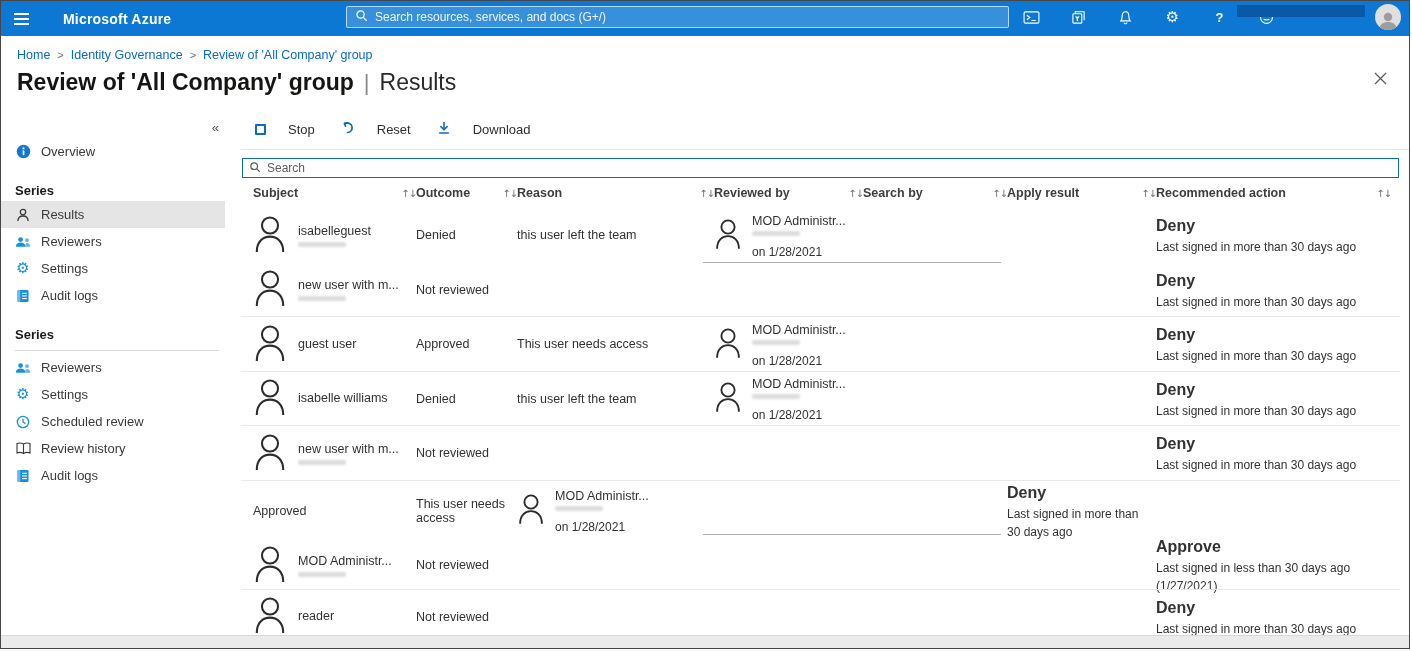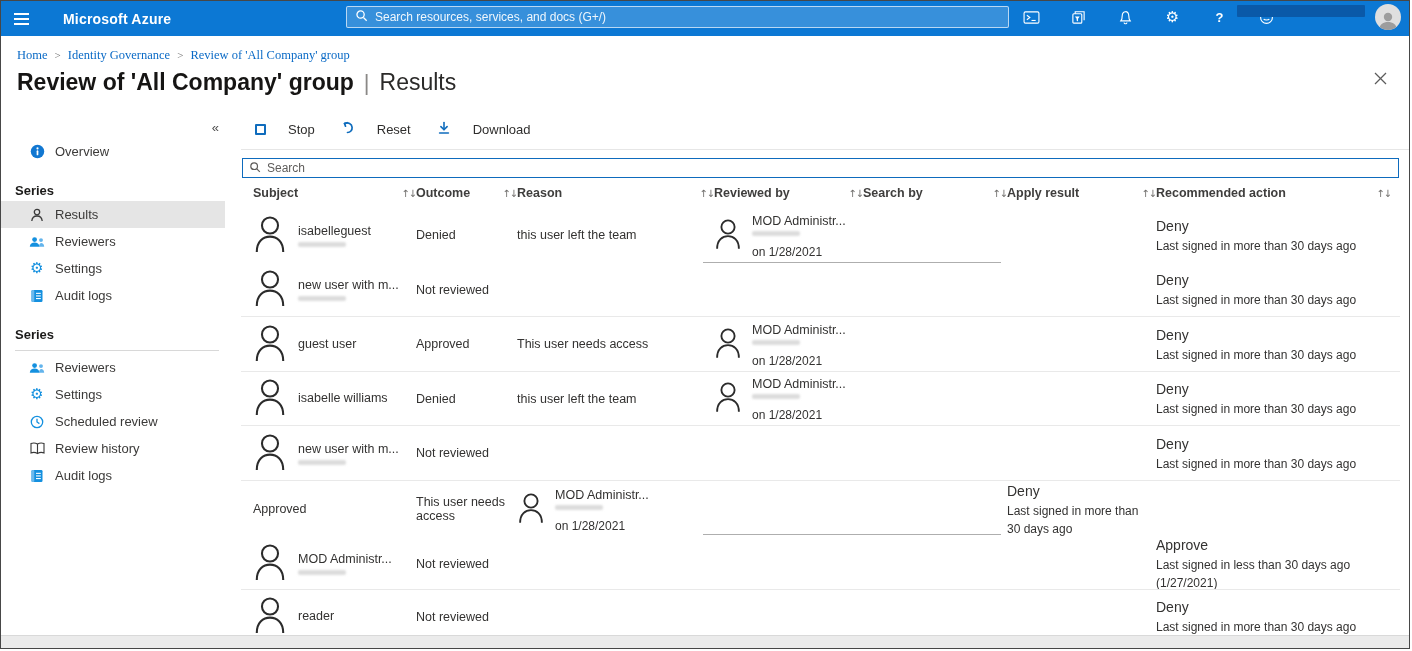--- a/index.html
+++ b/index.html
@@ -14,34 +14,34 @@
   .brand { font-size:14px; font-weight:bold; margin-left:22px; letter-spacing:.2px; }
   .topsearch { position:absolute; left:345px; top:5px; width:663px; height:22px; background:rgba(255,255,255,.18); border:1px solid rgba(255,255,255,.65); border-radius:2px; display:flex; align-items:center; gap:7px; padding-left:8px; }
   .topsearch .ph { font-size:12px; color:rgba(255,255,255,.92); }
   .topicons { position:absolute; left:1022px; top:0; height:32px; display:flex; align-items:center; gap:30px; }
   .topicon { width:17px; height:17px; display:flex; align-items:center; justify-content:center; cursor:pointer; font-size:14px; color:#fff; }
   .redacted-user { position:absolute; right:44px; top:4px; width:128px; height:12px; background:#0a59a8; border-radius:1px; }
   .tenant { position:absolute; right:46px; top:18px; font-size:10px; font-weight:bold; letter-spacing:.8px; color:#fff;margin-top:22px; }
   .acct-avatar { position:absolute; right:8px; top:3px; width:26px; height:26px; border-radius:50%; background:#dfdfdf; overflow:hidden; display:flex; align-items:flex-end; justify-content:center; cursor:pointer; }
 
   
-  .breadcrumb { display:flex; align-items:center; gap:7px; padding:10px 0 0 16px; height:28px; font-size:12.5px;font-family:Liberation Serif, serif; }
+  .breadcrumb { display:flex; align-items:center; gap:7px; padding:10px 0 0 16px; height:28px; font-size:12.5px; }
   .crumb { color:#0a6ac6; cursor:pointer; }
   .crumb-sep { color:#6d6d6d; font-size:11px; }
   .titlebar { display:flex; align-items:baseline; padding:5px 16px 0 16px; height:40px; }
   .title-main { font-size:23px; font-weight:bold; color:#161514; }
   .title-sep { font-size:22px; font-weight:300; color:#8a8886; margin:0 10px; }
   .title-sub { font-size:23px; font-weight:400; color:#2b2a29; }
   .close-x { position:absolute; right:20px; top:68px; width:18px; height:18px; cursor:pointer; display:flex; align-items:center; justify-content:center; }
 
   
   .bodywrap { display:flex; height:537px; }
   .sidebar { position:relative; width:240px; padding-top:34px; flex:none; }
   .collapse { position:absolute; top:16px; right:22px; font-size:13px; color:#4d4d4d; cursor:pointer; }
-  .side-item { display:flex; align-items:center; gap:10px; height:27px; padding-left:28px; font-size:13px; color:#3b3a39; cursor:pointer; margin-right:16px; }
+  .side-item { display:flex; align-items:center; gap:10px; height:27px; padding-left:14px; font-size:13px; color:#3b3a39; cursor:pointer; margin-right:16px; }
   .side-item.selected { background:#e5e5e5; }
   .side-icon { width:16px; height:16px; display:flex; align-items:center; justify-content:center; flex:none; }
   .side-section { height:22px; margin-top:14px; padding-left:14px; font-size:13px; font-weight:bold; color:#1b1a19; display:flex; align-items:center; }
   .side-divider { border-top:1px solid #d8d8d8; margin:5px 22px 3px 14px; }
   .gear-glyph { font-family:"DejaVu Sans", sans-serif; font-size:15px; color:#1490df; line-height:1; }
   .gear-glyph.white { color:#fff; font-size:15px; }
 
   .main { position:relative; flex:1; padding-top:12px; }
 
   
@@ -65,21 +65,21 @@
   .t-row.full-div::after { content:""; position:absolute; left:0; right:9px; bottom:0; border-bottom:1px solid #e9e9e9; }
   .partial-line { position:absolute; left:462px; width:298px; bottom:0; border-bottom:1px solid #aeaeae; }
   .cell { font-size:12.5px; color:#333231; padding-right:10px; }
   .subj { display:flex; align-items:center; gap:11px; }
   .subj-name { line-height:1.2; }
   .redact { width:48px; height:5px; background:#dcdcdc; border-radius:2px; filter:blur(1px); margin-top:3px; }
   .rev { display:flex; gap:10px; align-self:stretch; align-items:center; }
   .rev-text { display:flex; flex-direction:column; padding-top:2px; }
   .rev-name { font-size:12.5px; color:#333231; }
   .rev-date { font-size:12px; color:#333231; margin-top:9px; }
-  .rec-action { font-size:14px; line-height:1.5; }
+  .rec-action { font-size:16px; line-height:1.5;font-weight:bold; }
   .rec-detail { font-size:12px; line-height:1.5; }
 
   .footer-strip { position:absolute; left:0; right:0; bottom:0; height:13px; background:#ebebeb; border-top:1px solid #d9d9d9; }
 </style>
 </head>
 <body>
 
 <div class="frame" style="--header: #0c78d4;">
 
   <div class="topbar">

